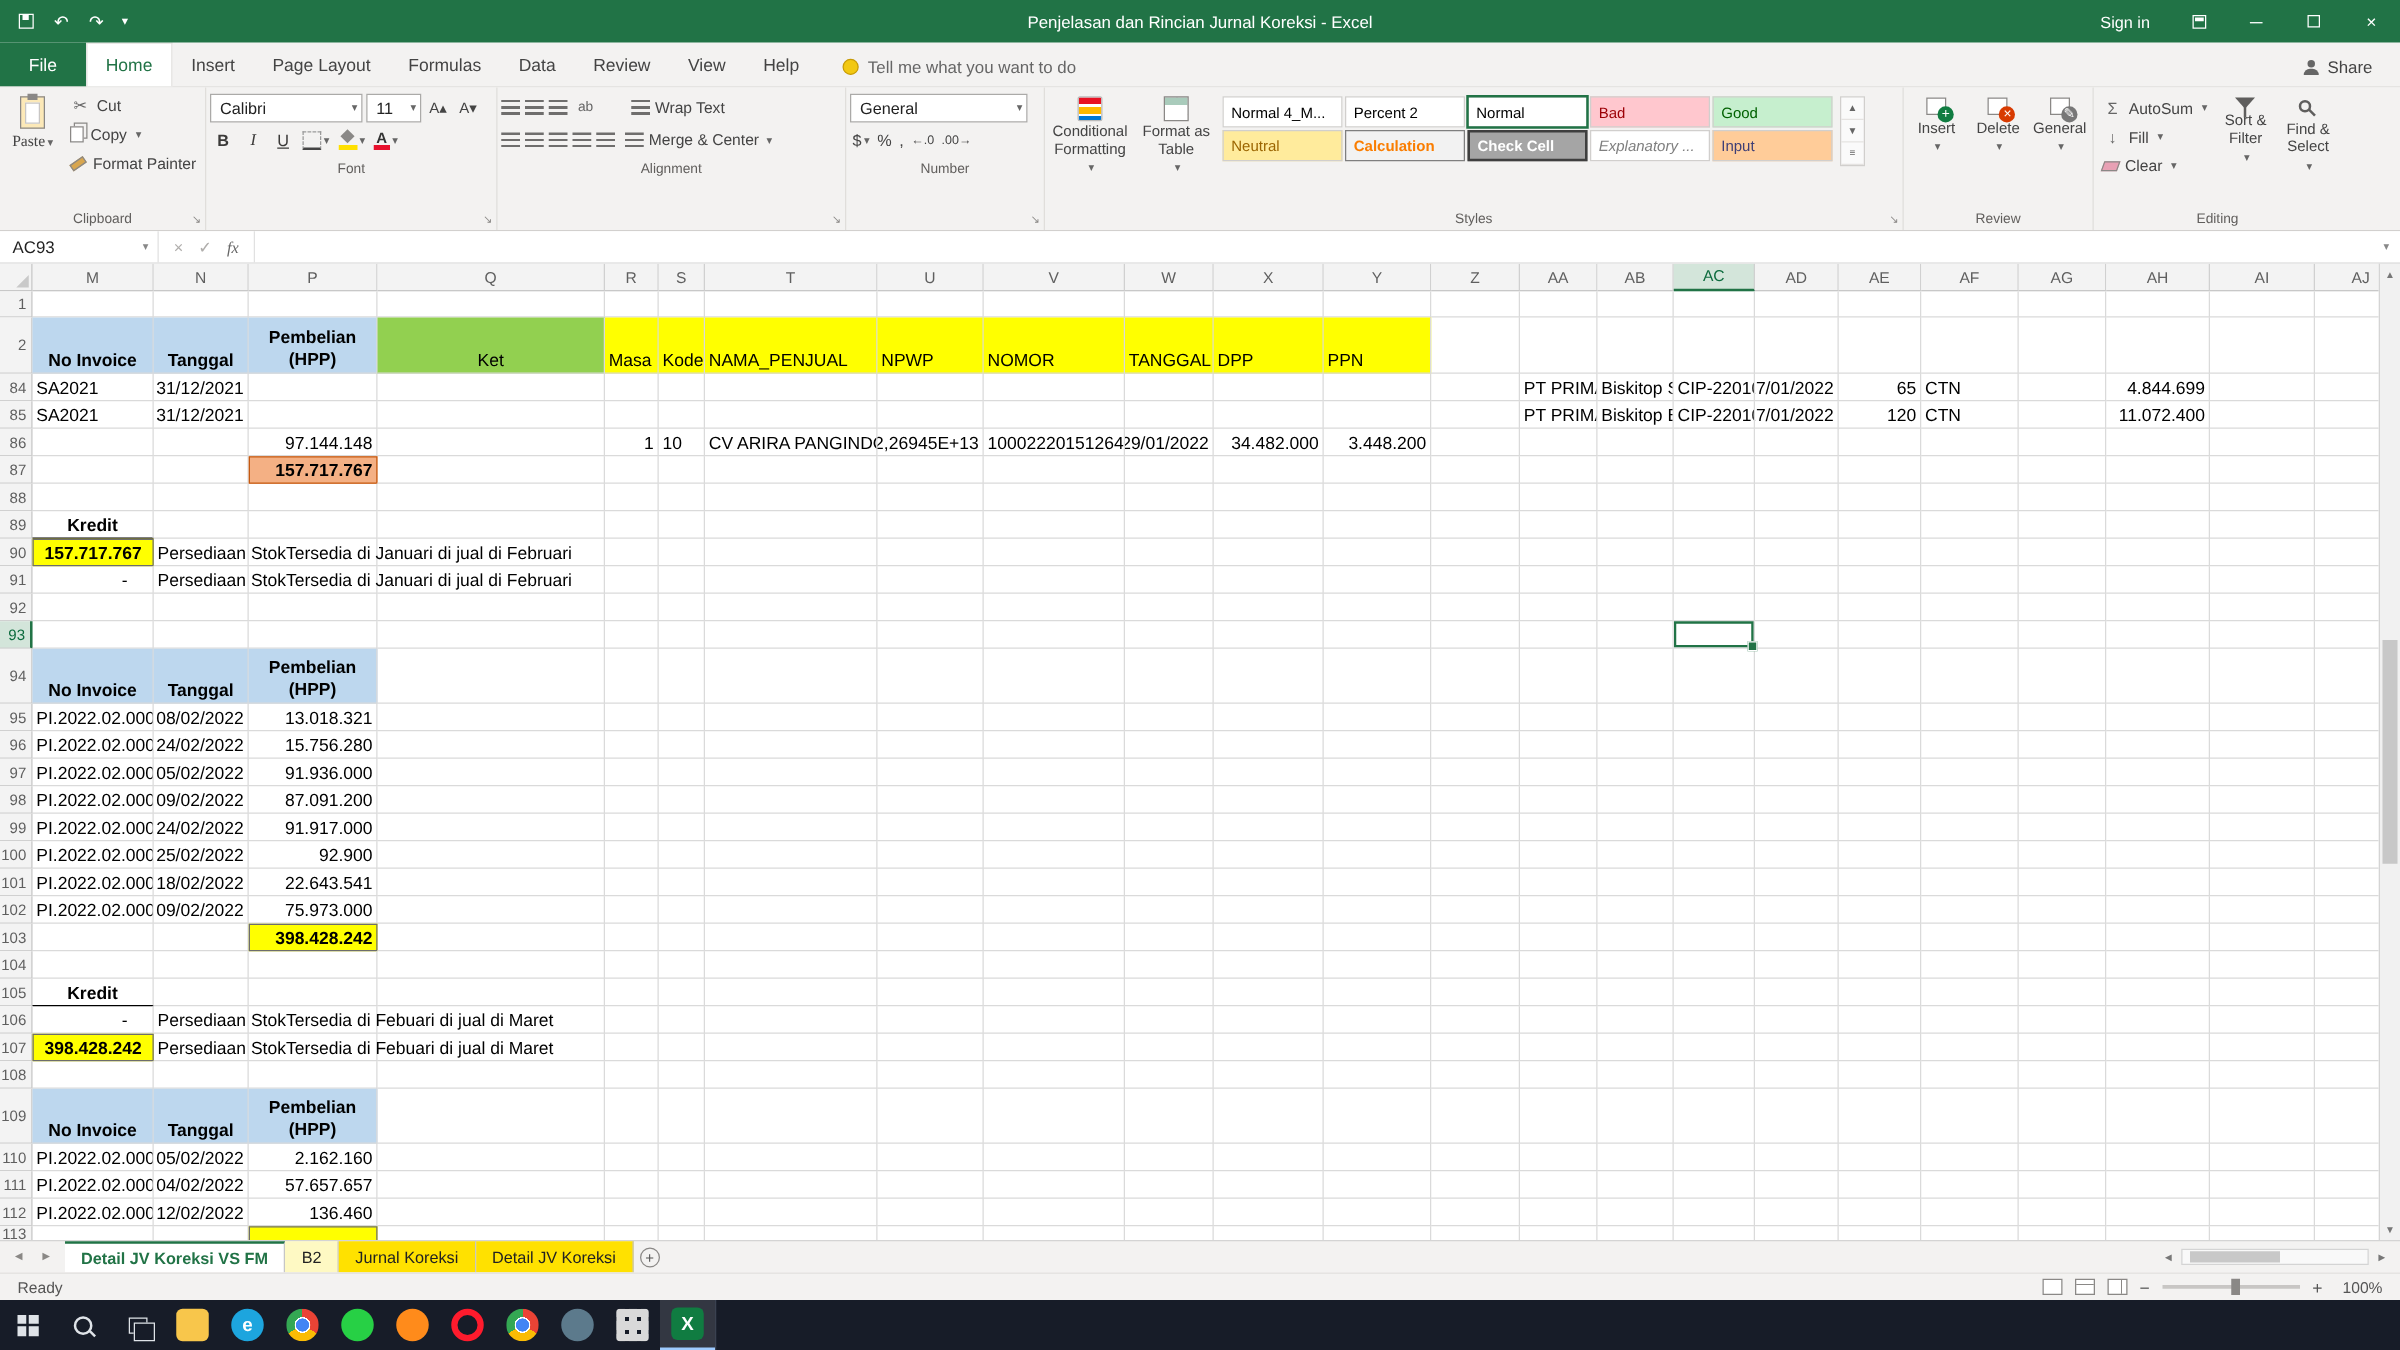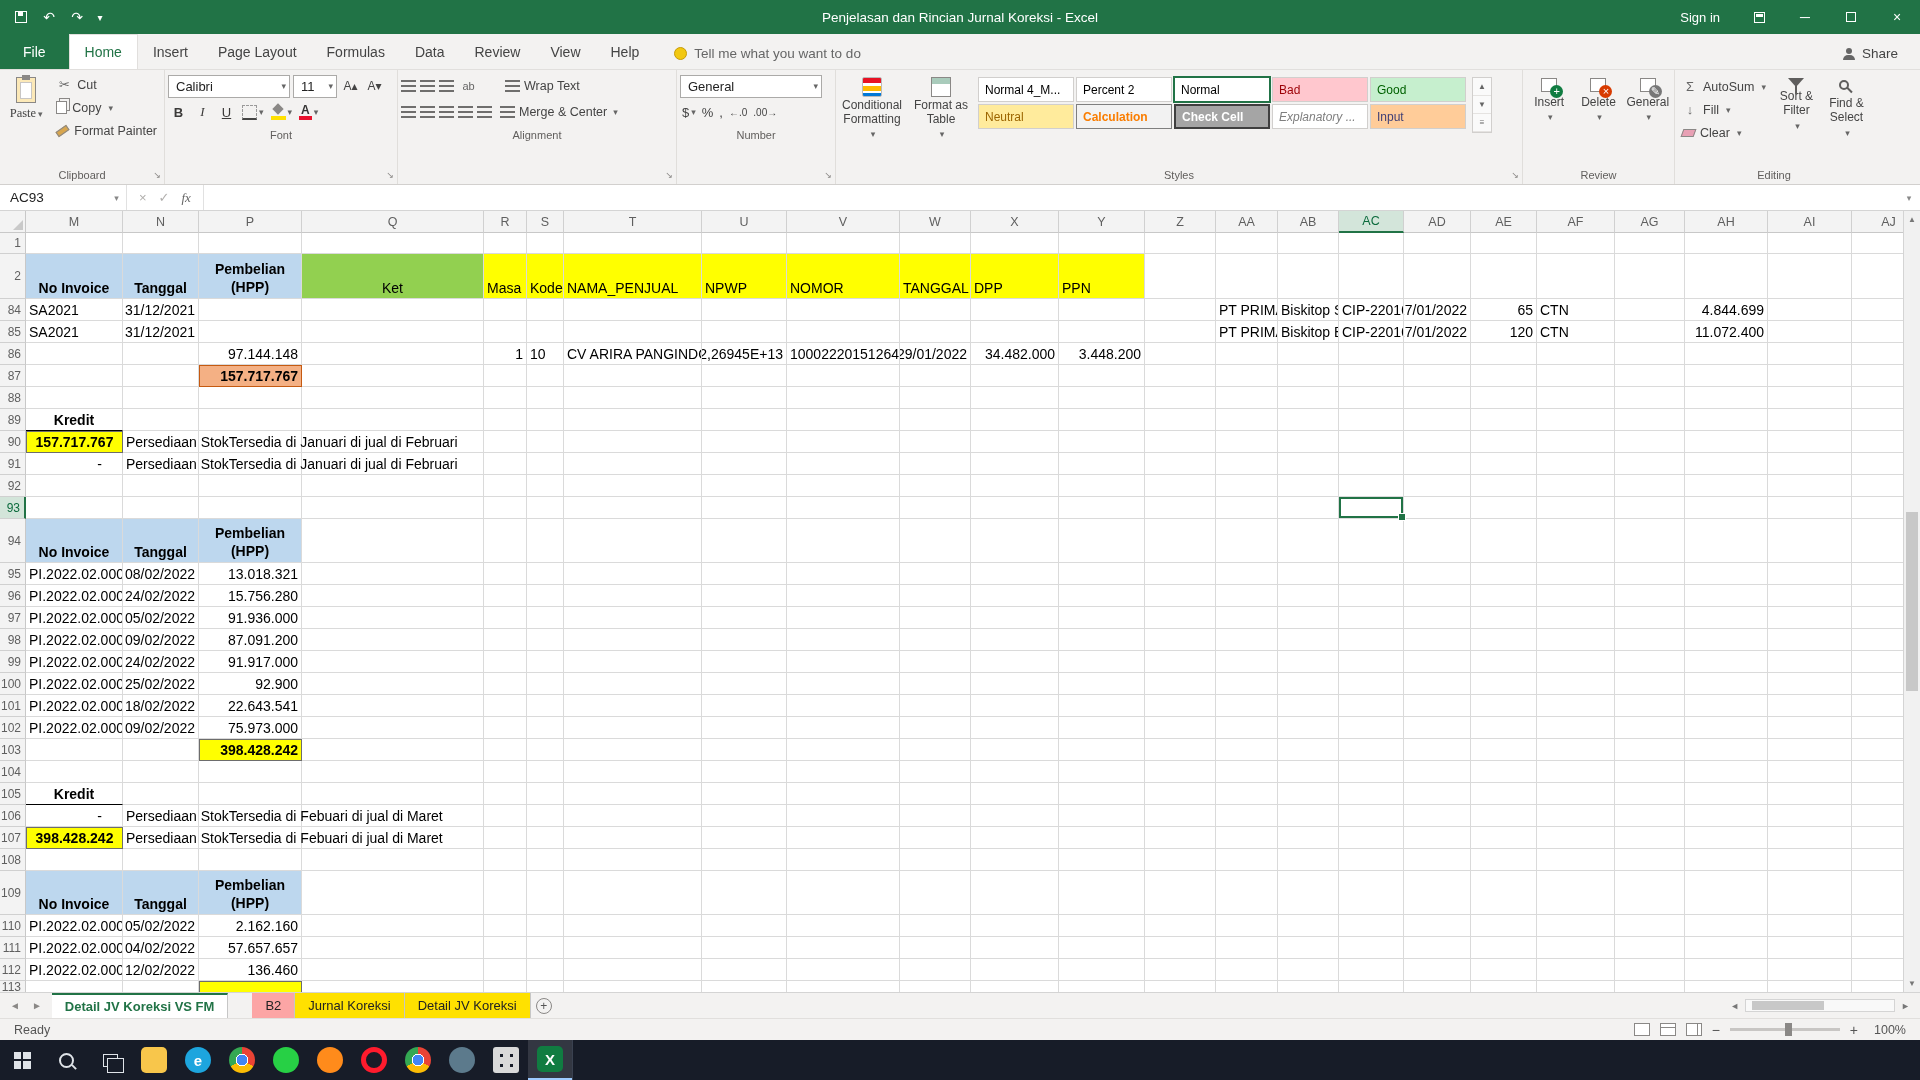--- a/index.html
+++ b/index.html
@@ -1520,21 +1520,21 @@
     </div>
   </div>
 
   <div class="tabbar">
     <div class="tabnav">
       <span>◄</span>
       <span>►</span>
     </div>
     <div class="stabs">
         <div class="stab active">Detail JV Koreksi VS FM</div>
-        <div class="stab" style="background: #fca5a5; margin-left: 24px;">B2</div>
+        <div class="stab" style="background: #fef9c3;">B2</div>
         <div class="stab" style="background: rgb(255, 225, 0);">Jurnal Koreksi</div>
         <div class="stab" style="background: rgb(255, 225, 0);">Detail JV Koreksi</div>
       </div>
     <div class="addsheet">
         <span>+</span>
       </div>
     <div class="hscroll">
       <span class="hsarrow">◄</span>
       <div class="hstrack">
           <div class="hsthumb"></div>

